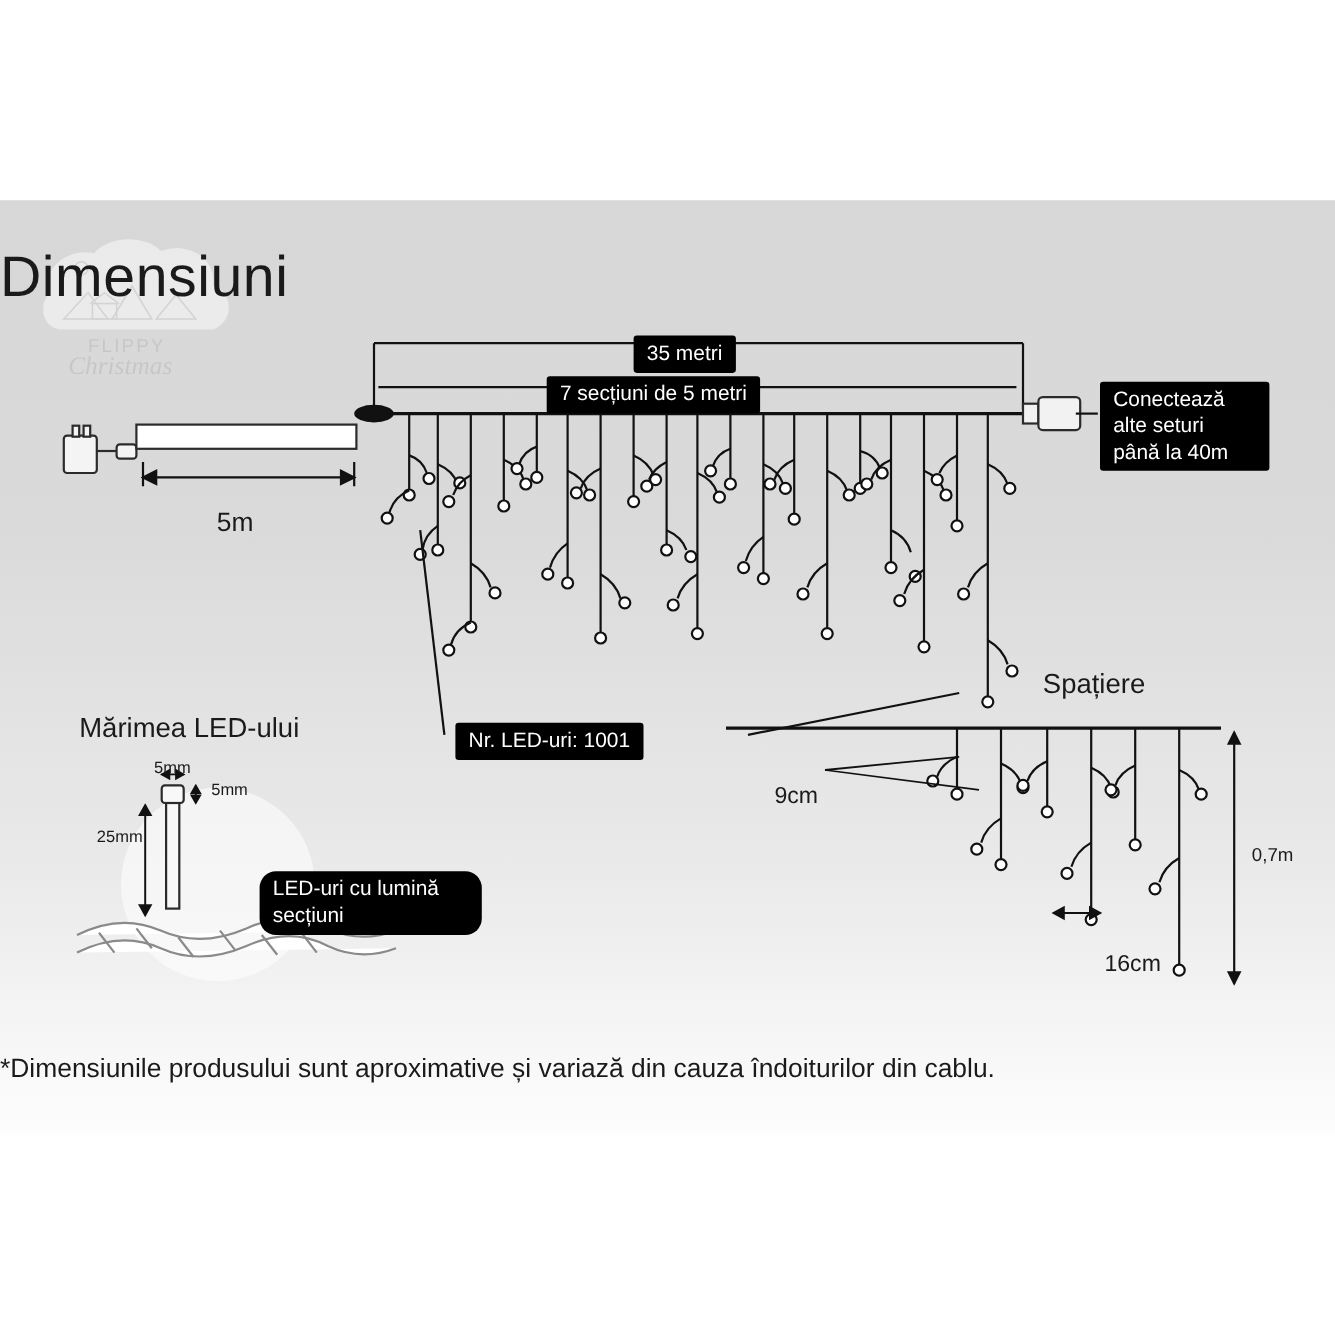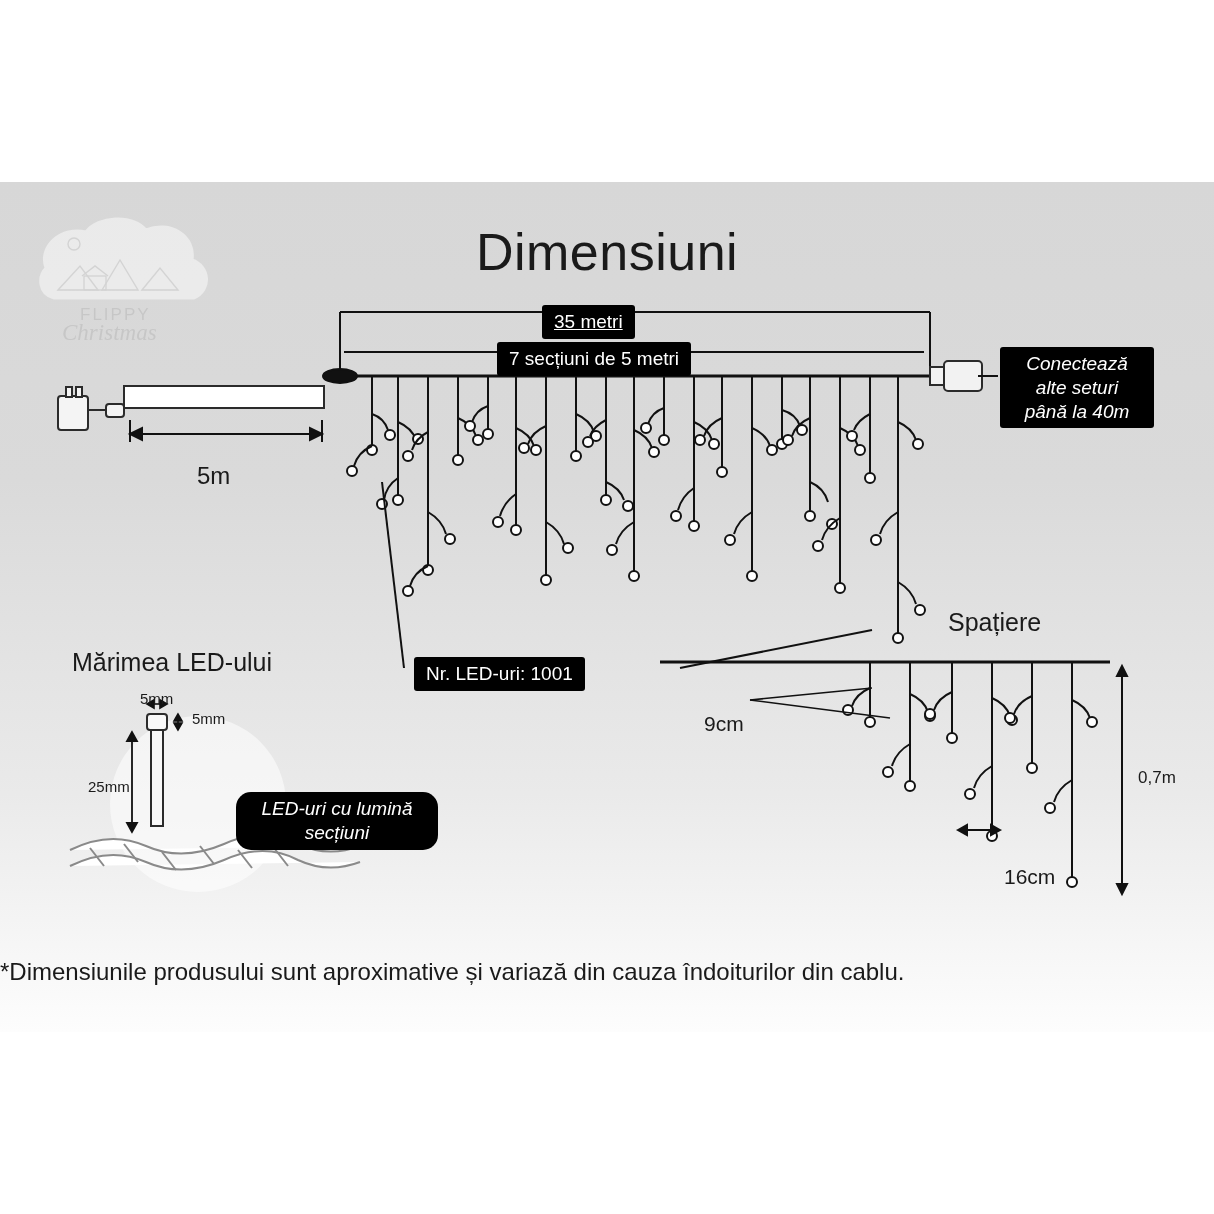--- a/index.html
+++ b/index.html
@@ -3,22 +3,22 @@
 <meta charset="utf-8">
 <style>
   html,body{margin:0;padding:0;background:#ffffff;}
   body{width:1214px;height:1214px;font-family:"Liberation Sans",sans-serif;overflow:hidden;}
   #stage{position:relative;width:1214px;height:1214px;background:#ffffff;}
   #panel{position:absolute;left:0;top:182px;width:1214px;height:850px;
          background:linear-gradient(180deg,#d7d7d7 0%,#dadada 35%,#eaeaea 72%,#fdfdfd 100%);}
   .abs{position:absolute;}
   .blacklabel{background:#000;color:#fff;font-size:19px;line-height:1.25;
               padding:5px 12px;border-radius:3px;white-space:nowrap;}
-  .blacklabel.multi{white-space:normal;text-align:center;font-style:italic;}
-  #title{left:0;top:222px;width:1214px;text-align:center;font-size:52px;color:#1a1a1a;letter-spacing:.5px;}
+  .blacklabel.multi{white-space:normal;text-align:left;}
+  #title{left:0;top:222px;width:1214px;font-size:52px;color:#1a1a1a;letter-spacing:.5px;}
   .dimtext{font-size:24px;color:#1a1a1a;}
   .smalltext{font-size:15px;color:#1a1a1a;}
   #footnote{left:0;top:958px;width:1204px;text-align:left;font-size:24px;color:#1a1a1a;}
   #logo{left:28px;top:210px;width:220px;height:135px;opacity:.55;}
   svg{display:block;overflow:visible;}
 </style>
 </head>
 <body>
 
 <div id="stage">
@@ -239,21 +239,21 @@
         <path d="M382 300 L404 486"></path>
         <path d="M680 486 L872 448"></path>
       </g>
 
       <g stroke="#111" stroke-width="2" fill="none">
         <path d="M978 194 L998 194"></path>
       </g>
     </svg>
   </div>
 
-  <div class="abs blacklabel" style="left:542px;top:305px;text-decoration:underline;">35 metri</div>
+  <div class="abs blacklabel" style="left:576px;top:305px;">35 metri</div>
   <div class="abs blacklabel" style="left:497px;top:342px;">7 secțiuni de 5 metri</div>
   <div class="abs dimtext" style="left:197px;top:462px;">5m</div>
   <div class="abs blacklabel" style="left:414px;top:657px;">Nr. LED-uri: 1001</div>
 
   <div class="abs blacklabel multi" style="left:1000px;top:347px;width:130px;">
     <div>Conectează</div>
     <div>alte seturi</div>
     <div>până la 40m</div>
   </div>
 
@@ -290,21 +290,21 @@
       <g stroke="#111" stroke-width="1.8" fill="#111">
         <path d="M82 52 v100" fill="none"></path>
         <path d="M82 52 l-5 9 h10Z"></path>
           <path d="M82 152 l-5 -9 h10Z"></path>
       </g>
     </svg>
   </div>
 
   <div class="abs smalltext" style="left:140px;top:690px;">5mm</div>
   <div class="abs smalltext" style="left:192px;top:710px;">5mm</div>
-  <div class="abs smalltext" style="left:88px;top:778px;text-align:center;">25mm</div>
+  <div class="abs smalltext" style="left:88px;top:752px;text-align:center;">25mm</div>
 
   <div class="abs blacklabel multi" style="left:236px;top:792px;width:178px;border-radius:15px;">
     <div>LED-uri cu lumină</div>
     <div>secțiuni</div>
   </div>
 
   <div class="abs dimtext" style="left:948px;top:608px;font-size:25px;">Spațiere</div>
 
   <div class="abs" style="left:640px;top:640px;">
     <svg width="540" height="290" viewBox="0 0 540 290">

